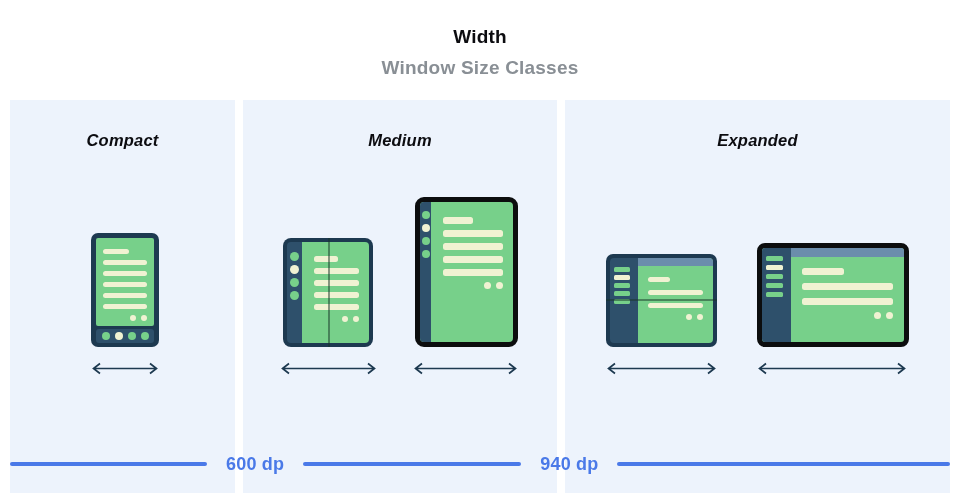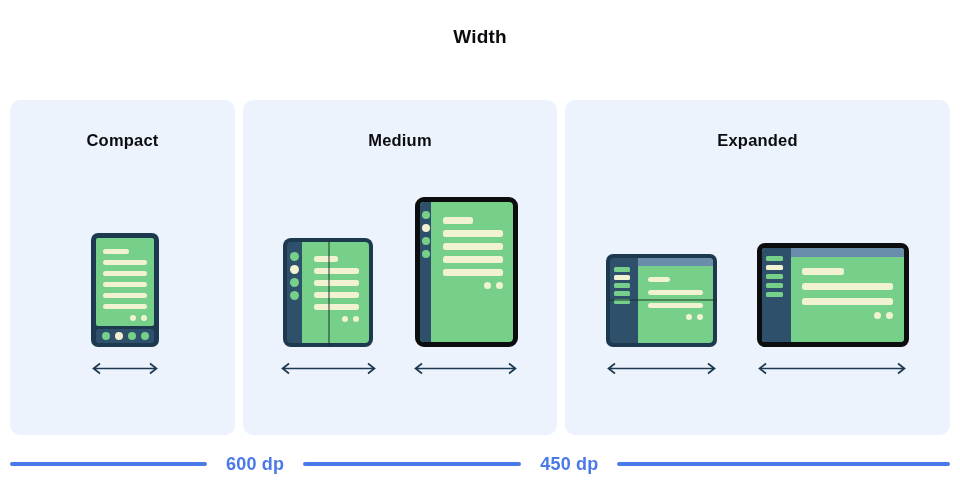--- a/index.html
+++ b/index.html
@@ -6,21 +6,21 @@
   .page{
     position:relative;width:960px;height:494px;background:#ffffff;
     font-family:"Liberation Sans",sans-serif;overflow:hidden;
   }
   
   .header{position:absolute;top:26px;left:0;right:0;text-align:center;}
   .title{font-size:19px;font-weight:700;color:#0c0c10;letter-spacing:.2px;}
   .subtitle{font-size:19px;font-weight:700;color:var(--gray,#898f95);margin-top:9px;letter-spacing:.2px;}
 
   
-  .panel{position:absolute;top:100px;height:335px;background:var(--panel-bg,#edf3fc);border-radius:10px;}
+  .panel{position:absolute;top:100px;height:393px;background:var(--panel-bg,#edf3fc);border-radius:0;font-style:italic;}
   .p1{left:10px;width:225px;}
   .p2{left:243px;width:314px;}
   .p3{left:565px;width:385px;}
   .panel h2{margin:0;padding-top:31px;text-align:center;font-size:16.5px;font-weight:700;color:#0c0c10;letter-spacing:.2px;}
 
   
   .device{position:absolute;}
   .ln{height:5px;border-radius:2.5px;background:var(--cream,#f0f2d2);}
   .dots{display:flex;gap:5px;justify-content:flex-end;}
   .dots i{width:6px;height:6px;border-radius:50%;background:var(--cream,#f0f2d2);display:block;}
@@ -98,20 +98,21 @@
 
   .w22{width:22px;} .w24{width:24px;} .w26{width:26px;} .w30{width:30px;} .w42{width:42px;height:7px;}
 </style>
 </head>
 <body>
 
 <div class="page">
 
   <div class="header">
     <div class="title">Width</div>
+    <div class="subtitle">Window Size Classes</div>
   </div>
 
   <section class="panel p1">
     <h2>Compact</h2>
 
     <div class="device phone">
       <div class="phone-screen">
         <div class="ln w26"></div>
         <div class="ln"></div>
         <div class="ln"></div>
@@ -241,17 +242,17 @@
     </svg>
     <svg class="arrow" style="left:170px" width="105" height="13" viewBox="0 0 105 13">
       <path d="M2.5 6.5 H102.5 M9 1.5 L2.5 6.5 L9 11.5 M96 1.5 L102.5 6.5 L96 11.5"></path>
     </svg>
   </section>
 
   <div class="ruler">
     <i class="rline" style="width:197px"></i>
     <span class="rlabel">600 dp</span>
     <i class="rline" style="width:218px"></i>
-    <span class="rlabel">450 dp</span>
+    <span class="rlabel">940 dp</span>
     <i class="rline grow"></i>
   </div>
 
 </div>
 
 </body></html>

